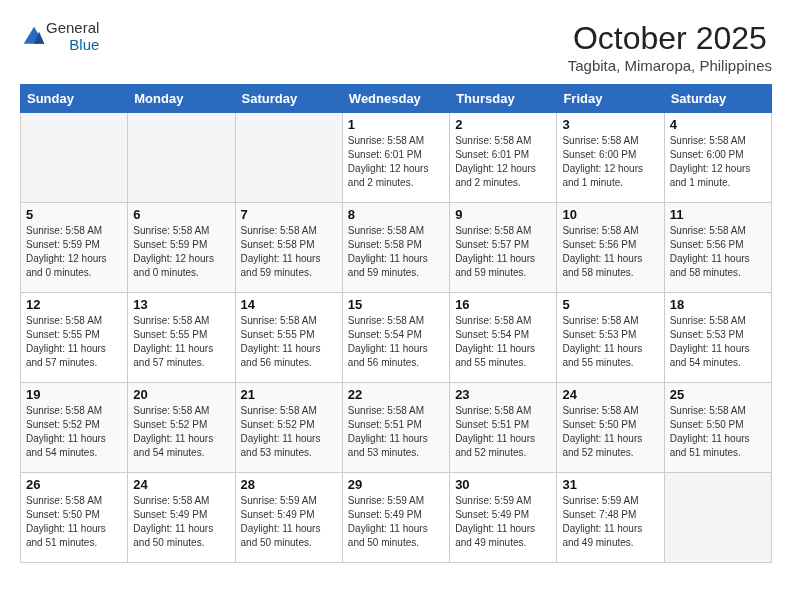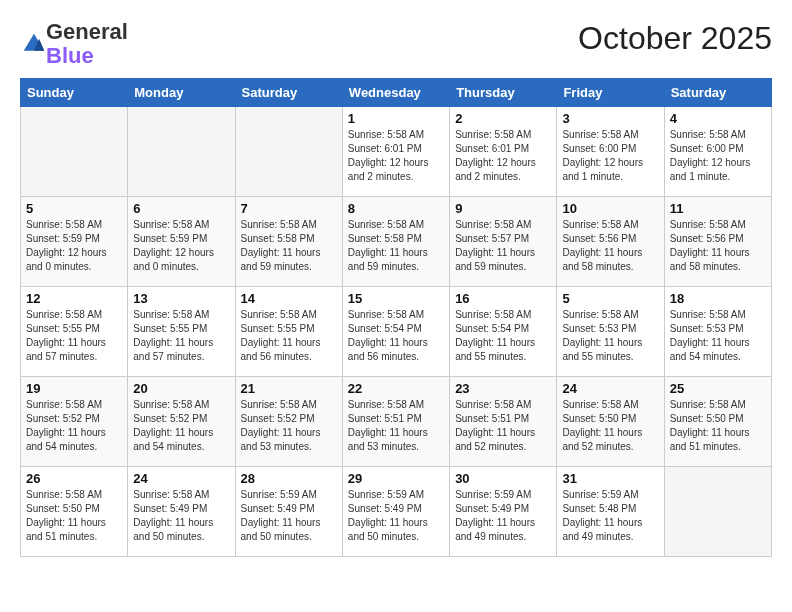--- a/index.html
+++ b/index.html
@@ -14,26 +14,27 @@
       display: flex;
       justify-content: space-between;
       align-items: flex-start;
       margin-bottom: 10px;
     }
     .logo-area {
       display: flex;
       align-items: center;
     }
     .logo-text {
-      font-size: 22px;
-      font-weight: bold;
+      font-size: 15px;
+      font-weight: normal;
       line-height: 1.1;
+      text-align: right;
     }
     .logo-general { color: #333; }
-    .logo-blue { color: #8b5cf6; }
+    .logo-blue { color: #0369a1; }
     .logo-icon {
       width: 24px;
       height: 24px;
       margin-left: 2px;
     }
     .title-area {
       text-align: center;
     }
     .month-title {
       font-size: 32px;
@@ -97,20 +98,21 @@
       <polygon points="14,2 26,22 2,22" fill="#2a6bbf"></polygon>
       <polygon points="20,8 26,22 14,22" fill="#1a4a8f"></polygon>
     </svg>
     <div class="logo-text">
       <span class="logo-general">General</span><br>
       <span class="logo-blue">Blue</span>
     </div>
   </div>
   <div class="title-area">
     <div class="month-title">October 2025</div>
+    <div class="location-subtitle">Tagbita, Mimaropa, Philippines</div>
   </div>
 </div>
 
 <table class="calendar-table">
   <thead>
     <tr>
     <th>Sunday</th>
         <th>Monday</th>
         <th>Saturday</th>
         <th>Wednesday</th>
@@ -338,20 +340,20 @@
         <td>
           <div class="day-number">30</div>
           <div class="cell-info">Sunrise: 5:59 AM
 Sunset: 5:49 PM
 Daylight: 11 hours
 and 49 minutes.</div>
         </td>
         <td>
           <div class="day-number">31</div>
           <div class="cell-info">Sunrise: 5:59 AM
-Sunset: 5:48 PM
+Sunset: 7:48 PM
 Daylight: 11 hours
 and 49 minutes.</div>
         </td>
         <td class="empty"></td>
       </tr>
     </tbody>
 </table>
 
 </body></html>

